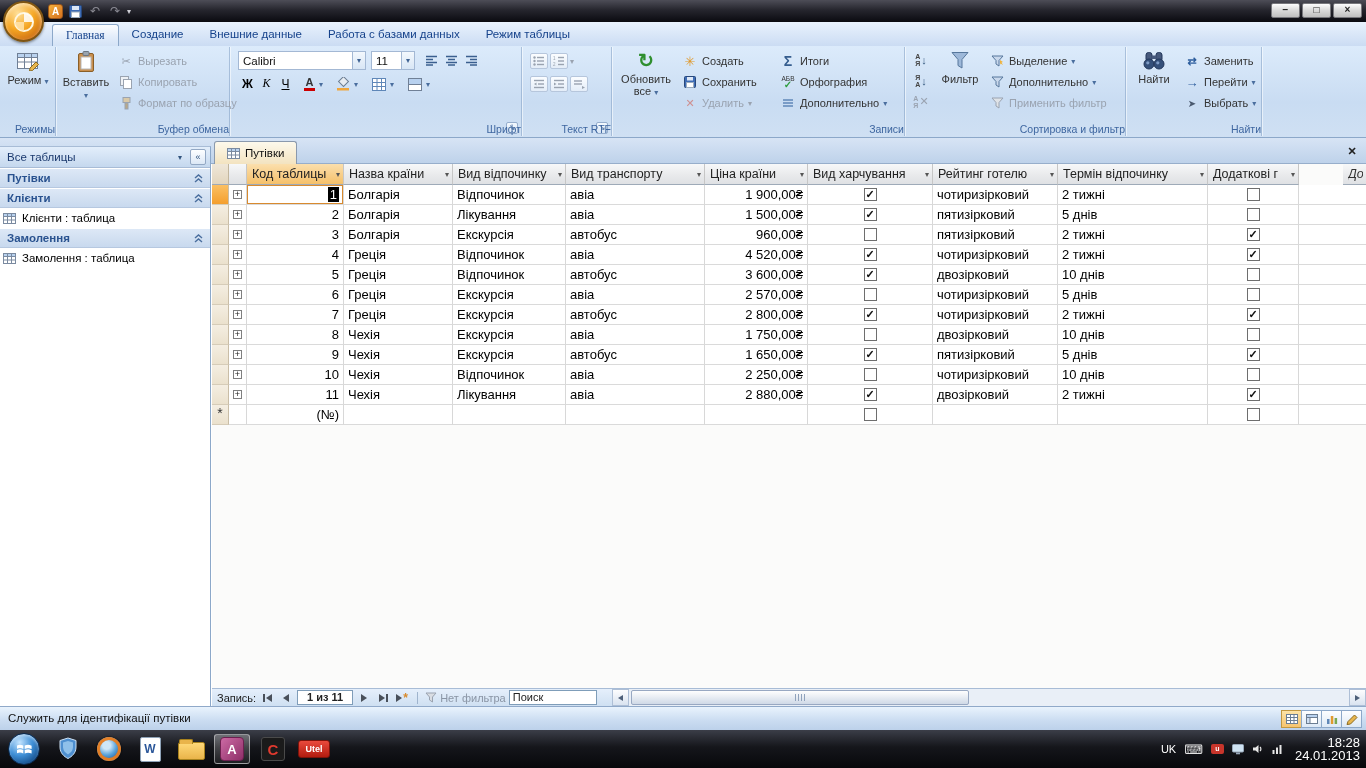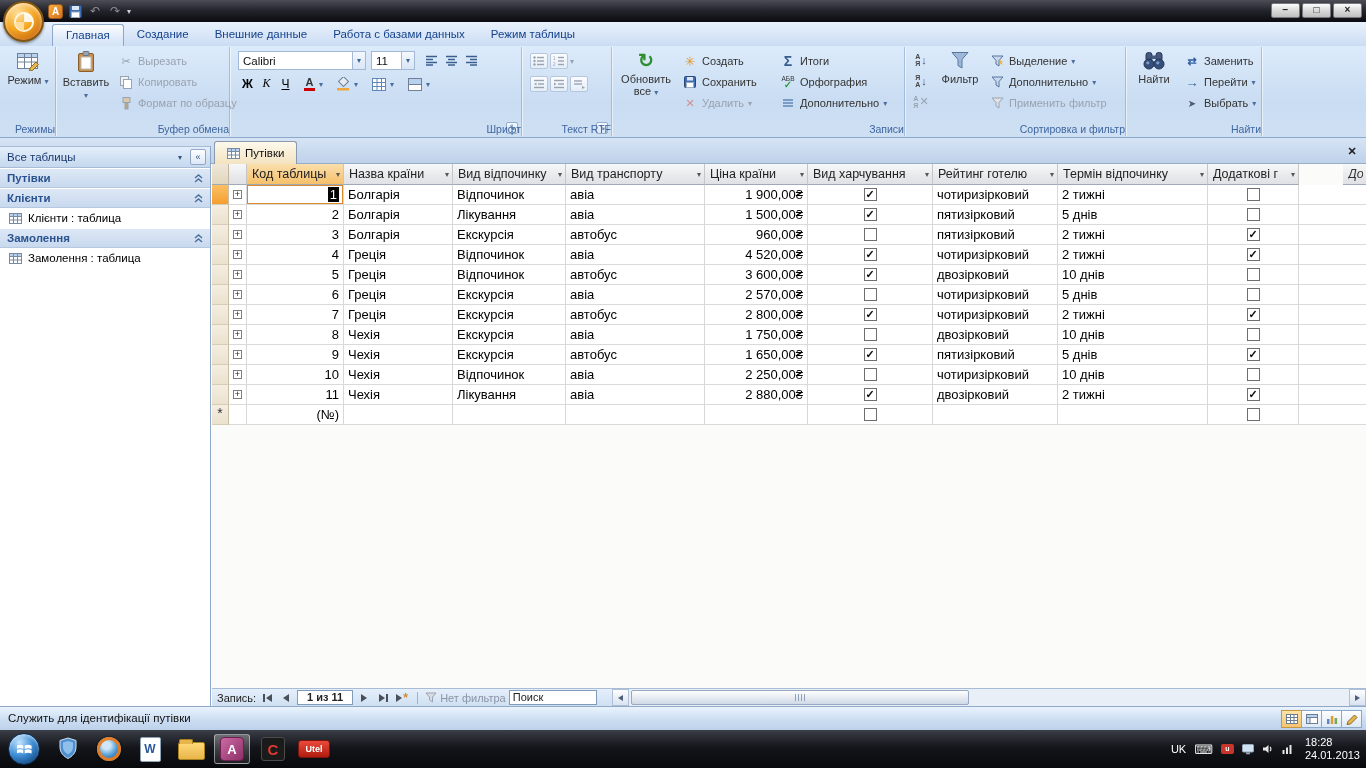--- a/index.html
+++ b/index.html
@@ -18,21 +18,21 @@
   .qat .gray{color:#8b8b94;}
   .qat .qdrop{font-size:8px;color:#cfcfd6;}
 
   
   .orb{position:absolute;left:3px;top:1px;width:41px;height:41px;border-radius:50%;background:radial-gradient(circle at 35% 28%,#ffe09a,#f5a623 45%,#c4610f 88%);border:2px solid #7e5514;box-shadow:inset 0 2px 4px rgba(255,255,255,.65),0 1px 3px rgba(0,0,0,.5);z-index:20;display:flex;align-items:center;justify-content:center;}
 
   
   .tabsrow{position:absolute;left:0;top:22px;width:100%;height:24px;background:linear-gradient(#e9f2fd,#cbdcf3);}
   .tabs{position:absolute;left:52px;top:2px;display:flex;height:22px;}
   .tab{padding:4px 13px 0;color:#15428b;font-size:11.5px;white-space:nowrap;}
-  .tab.active{background:linear-gradient(#fdfeff,#e3edfa 55%,#d4e3f6);border:1px solid #8ca8c9;border-bottom:none;border-radius:3px 3px 0 0;}
+  .tab.active{background:linear-gradient(#fdfeff,#e3edfa 55%,#d4e3f6);border:1px solid #8ca8c9;border-bottom:none;border-radius:3px 3px 0 0;font-family:Liberation Serif, serif;}
 
   
   .ribbon{position:absolute;left:0;top:46px;width:100%;height:92px;background:linear-gradient(#dcebfb,#c9dcf2 62%,#cfe0f3);border-bottom:1px solid #8ca8c9;}
   .rgroup{position:absolute;top:1px;height:89px;border-right:1px solid rgba(130,158,195,.55);box-shadow:1px 0 0 rgba(255,255,255,.55);}
   .glabel{position:absolute;bottom:1px;left:0;right:0;text-align:right;color:#3e66a0;font-size:10.5px;white-space:nowrap;}
   .rbig{position:absolute;top:3px;text-align:center;color:#333;font-size:11px;line-height:12px;}
   .rbig .bicon{display:block;margin:1px auto 3px;}
   .drop{font-size:8px;color:#4a6e9e;}
   .sbtn{position:absolute;height:20px;display:flex;align-items:center;gap:4px;font-size:11px;color:#333;white-space:nowrap;}
   .sbtn .sic{width:16px;display:flex;justify-content:center;}
@@ -65,21 +65,21 @@
   .doc-close{position:absolute;right:7px;top:6px;width:14px;height:14px;font-size:11px;font-weight:bold;color:#222;text-align:center;line-height:14px;}
 
   
   .navpane{position:absolute;left:0;top:146px;width:211px;height:560px;background:#fff;border-right:1px solid #8ca8c9;border-top:1px solid #a8bcd6;}
   .navhead{height:21px;background:linear-gradient(#e3eefb,#c5d8ee);border-bottom:1px solid #a8bcd6;display:flex;align-items:center;padding:0 4px 0 7px;font-size:11.5px;color:#1c3a6e;}
   .navhead .nh-label{flex:1;}
   .navhead .nh-drop{font-size:8px;color:#33557f;margin-right:8px;}
   .navhead .nh-collapse{width:16px;height:16px;border:1px solid #93a8c4;border-radius:2px;background:linear-gradient(#fdfeff,#dce8f6);font-size:9px;color:#33557f;text-align:center;line-height:14px;}
   .navgh{height:20px;background:linear-gradient(#dde8f6,#c8d9ee);border-top:1px solid #fff;border-bottom:1px solid #b6c8e0;display:flex;align-items:center;padding:0 6px 0 7px;font-size:11.5px;font-weight:bold;color:#29528f;}
   .navgh .chev{margin-left:auto;}
-  .navitem{height:20px;display:flex;align-items:center;gap:6px;padding-left:9px;font-size:11.5px;color:#000;background:#fff;}
+  .navitem{height:20px;display:flex;align-items:center;gap:6px;padding-left:3px;font-size:11.5px;color:#000;background:#fff;}
 
   
   .sheetwrap{position:absolute;left:212px;top:164px;right:0;bottom:80px;background:#fbfbfa;overflow:hidden;}
   .srow{display:flex;}
   .hc{height:21px;background:linear-gradient(#f7f8f9,#e9eaec 55%,#dfe1e4);border-right:1px solid #c6c6c6;border-bottom:1px solid #9eaab8;display:flex;align-items:center;padding:0 3px 0 5px;font-size:12.5px;color:#222;overflow:hidden;white-space:nowrap;flex:0 0 auto;}
   .hc .hlab{flex:1;overflow:hidden;}
   .hc .harr{font-size:8px;color:#555;margin-left:2px;}
   .hc.active{background:linear-gradient(#fbdfad,#f5c06a);}
   .hc.addfield{font-style:italic;color:#333;}
   .hc.corner{background:linear-gradient(#efe7d9,#e2d5bd);border-right:1px solid #c2b69e;padding:0;}
@@ -135,21 +135,21 @@
   .fold{width:27px;height:18px;background:linear-gradient(#ffd978,#e9b44a);border:1px solid #a8821d;border-radius:2px;position:relative;margin-top:4px;}
   .fold:before{content:"";position:absolute;left:0;top:-4px;width:12px;height:4px;background:#e9b44a;border:1px solid #a8821d;border-bottom:none;border-radius:2px 2px 0 0;}
   .acc{width:24px;height:24px;border-radius:4px;background:linear-gradient(135deg,#cc6aa4,#8e2f68);border:1px solid #6e2050;color:#fff;font-weight:bold;font-size:13px;display:flex;align-items:center;justify-content:center;}
   .cic{width:24px;height:24px;border-radius:3px;background:#1b1b1b;border:1px solid #4a4a4a;color:#e03a2f;font-weight:bold;font-size:15px;display:flex;align-items:center;justify-content:center;}
   .utel{min-width:32px;height:18px;border-radius:3px;background:linear-gradient(#ea4a3c,#b21c10);border:1px solid #7d130a;color:#fff;font-size:9px;font-weight:bold;display:flex;align-items:center;justify-content:center;padding:0 3px;}
   .tray{position:absolute;right:6px;top:0;height:38px;display:flex;align-items:center;gap:8px;color:#fff;}
   .tray .lang{font-size:11px;color:#fff;}
   .tray .kbd{font-size:13px;color:#e3e3e3;line-height:13px;}
   .tinyico{display:flex;align-items:center;justify-content:center;}
   .utelmini{width:13px;height:10px;border-radius:2px;background:#c7352b;color:#fff;font-size:7px;font-weight:bold;text-align:center;line-height:10px;}
-  .clock{text-align:left;font-size:11px;line-height:13px;color:#fff;margin-left:4px;}
+  .clock{text-align:right;font-size:13px;line-height:13px;color:#fff;margin-left:4px;}
 
   .chev svg, .tinysvg{display:block;}
 </style>
 </head>
 <body>
 
 <div class="screen">
 
   <div class="titlebar">
     <div class="qat">

